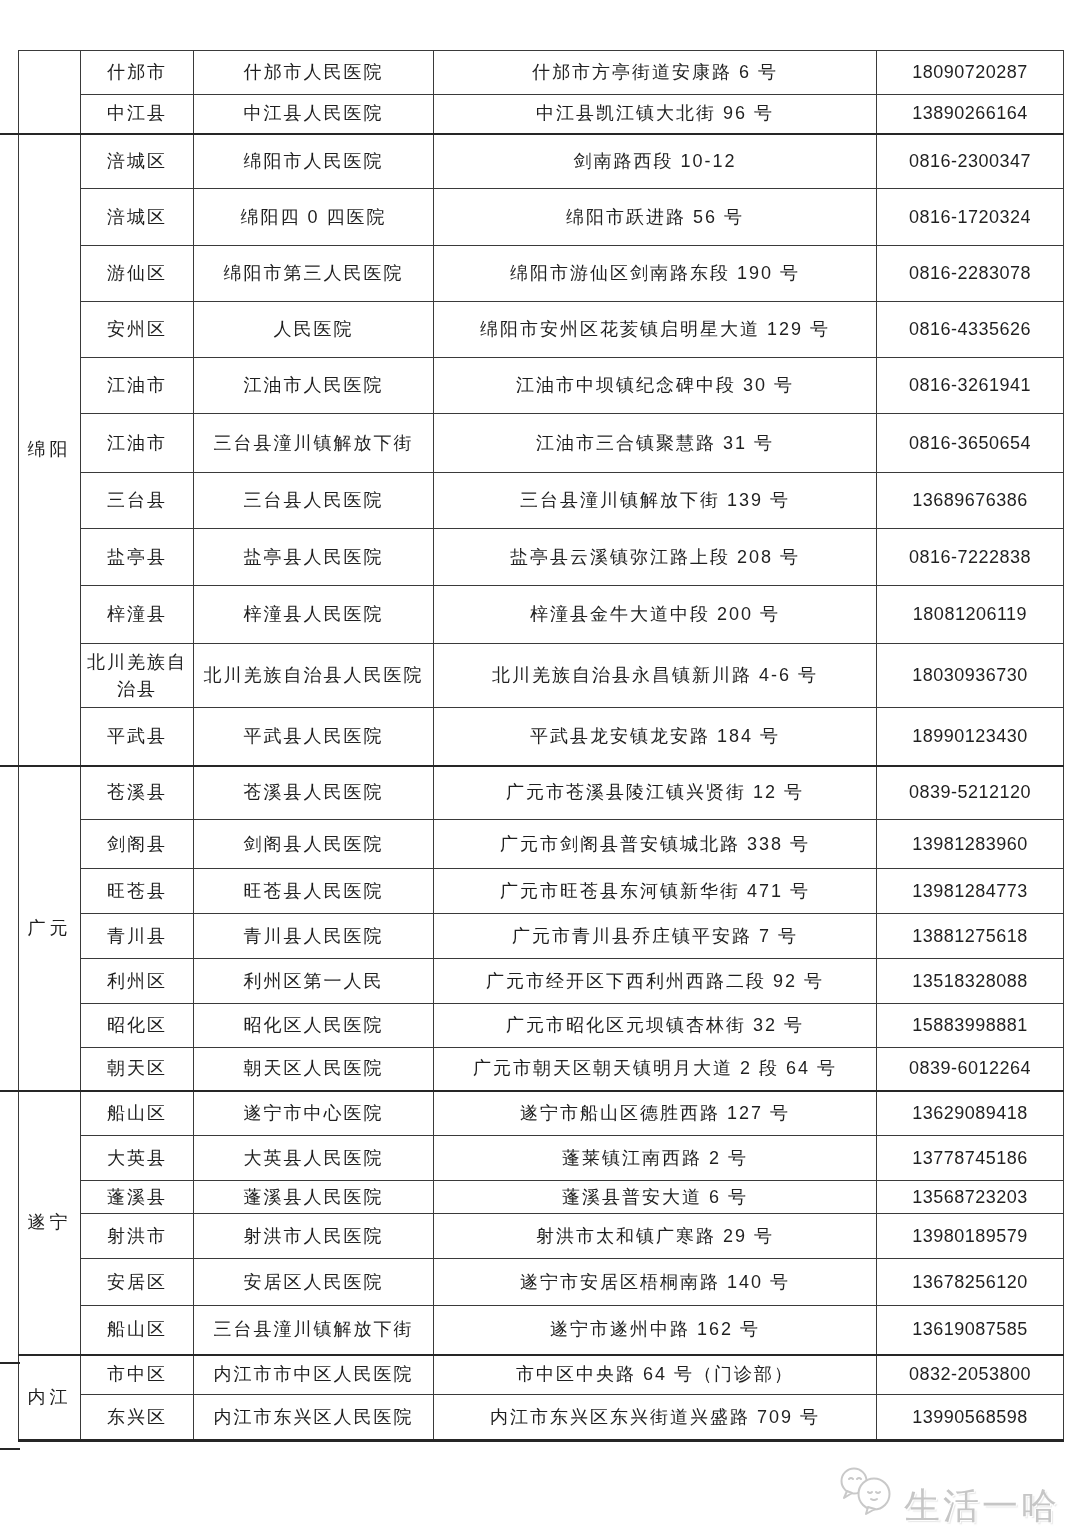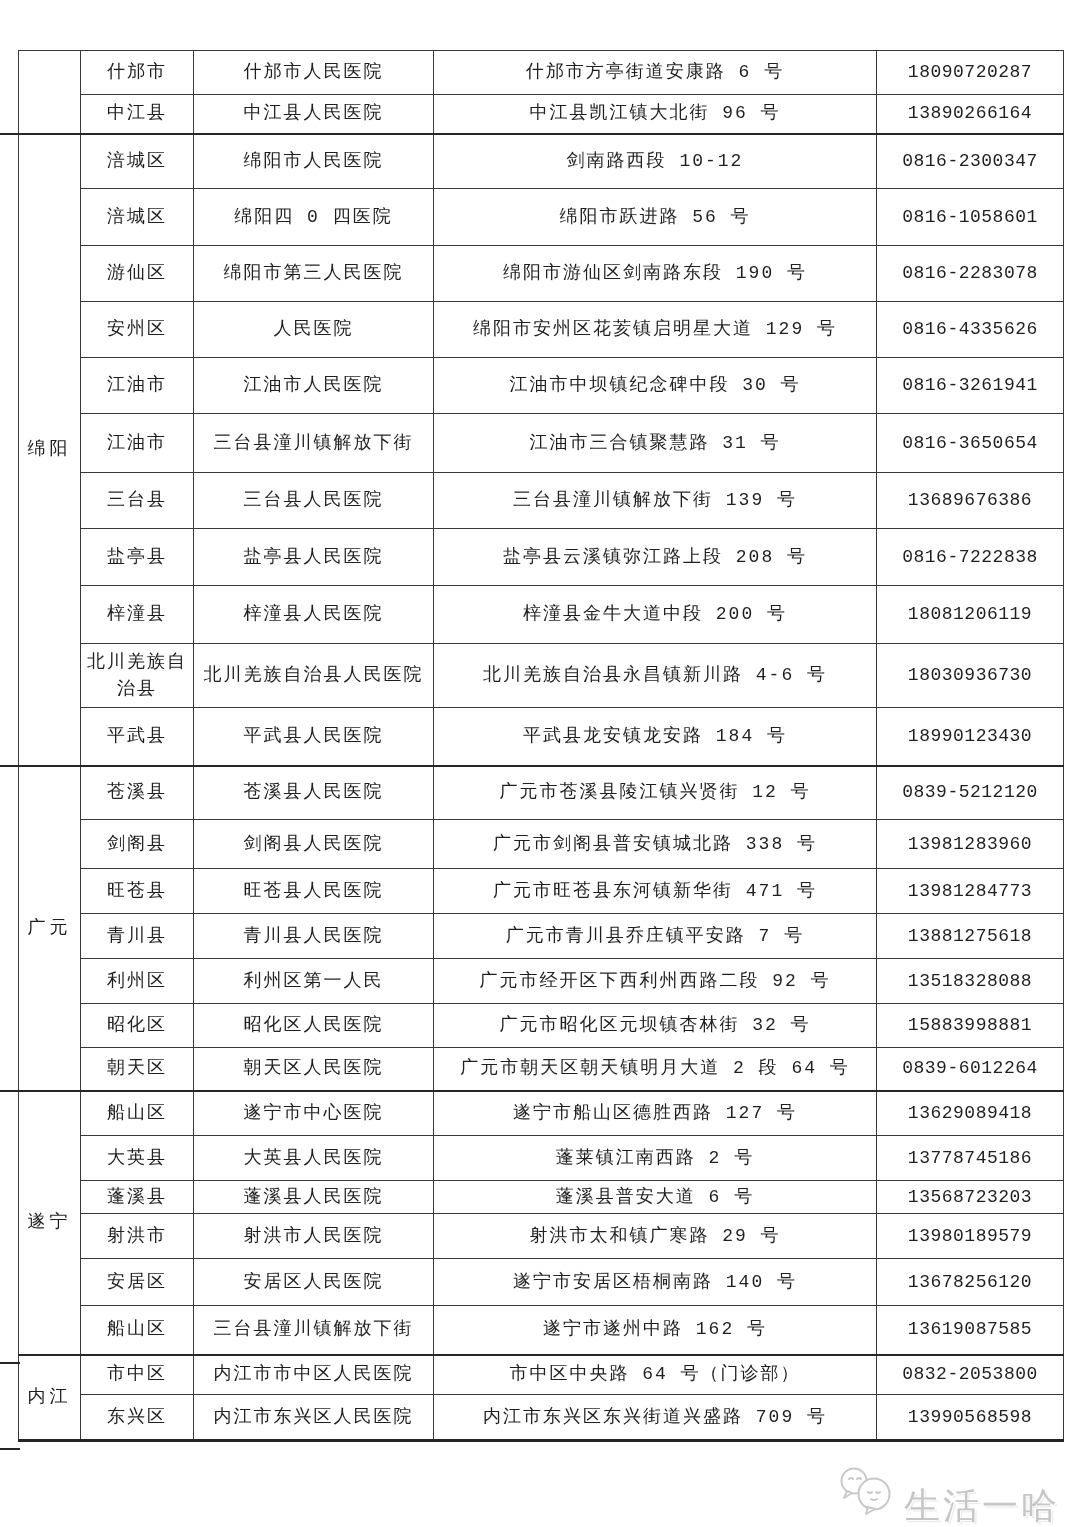--- a/index.html
+++ b/index.html
@@ -1,21 +1,21 @@
 <!DOCTYPE html>
 <html><head>
 <meta charset="utf-8">
 <style>
   html,body{margin:0;padding:0;background:#ffffff;}
   .page{
     position:relative;
     width:1080px;height:1527px;
     background:#ffffff;
     overflow:hidden;
-    font-family:Liberation Mono, monospace;
+    font-family:Liberation Sans, sans-serif;
     color:#1f1f1f;
   }
   table.hospital{
     position:absolute;left:18px;top:50px;
     width:1045px;
     border-collapse:collapse;
     table-layout:fixed;
     border:1.5px solid #2f2f2f;
     border-bottom:3px solid #262626;
   }
@@ -83,21 +83,21 @@
           <td class="city" rowspan="11">绵阳</td>
           <td class="district">涪城区</td>
           <td class="hospital">绵阳市人民医院</td>
           <td class="address">剑南路西段 10-12</td>
           <td class="phone">0816-2300347</td>
         </tr>
         <tr style="height: 57px;">
           <td class="district">涪城区</td>
           <td class="hospital">绵阳四 0 四医院</td>
           <td class="address">绵阳市跃进路 56 号</td>
-          <td class="phone">0816-1058601</td>
+          <td class="phone">0816-1720324</td>
         </tr>
         <tr style="height: 56px;">
           <td class="district">游仙区</td>
           <td class="hospital">绵阳市第三人民医院</td>
           <td class="address">绵阳市游仙区剑南路东段 190 号</td>
           <td class="phone">0816-2283078</td>
         </tr>
         <tr style="height: 56px;">
           <td class="district">安州区</td>
           <td class="hospital">人民医院</td>

